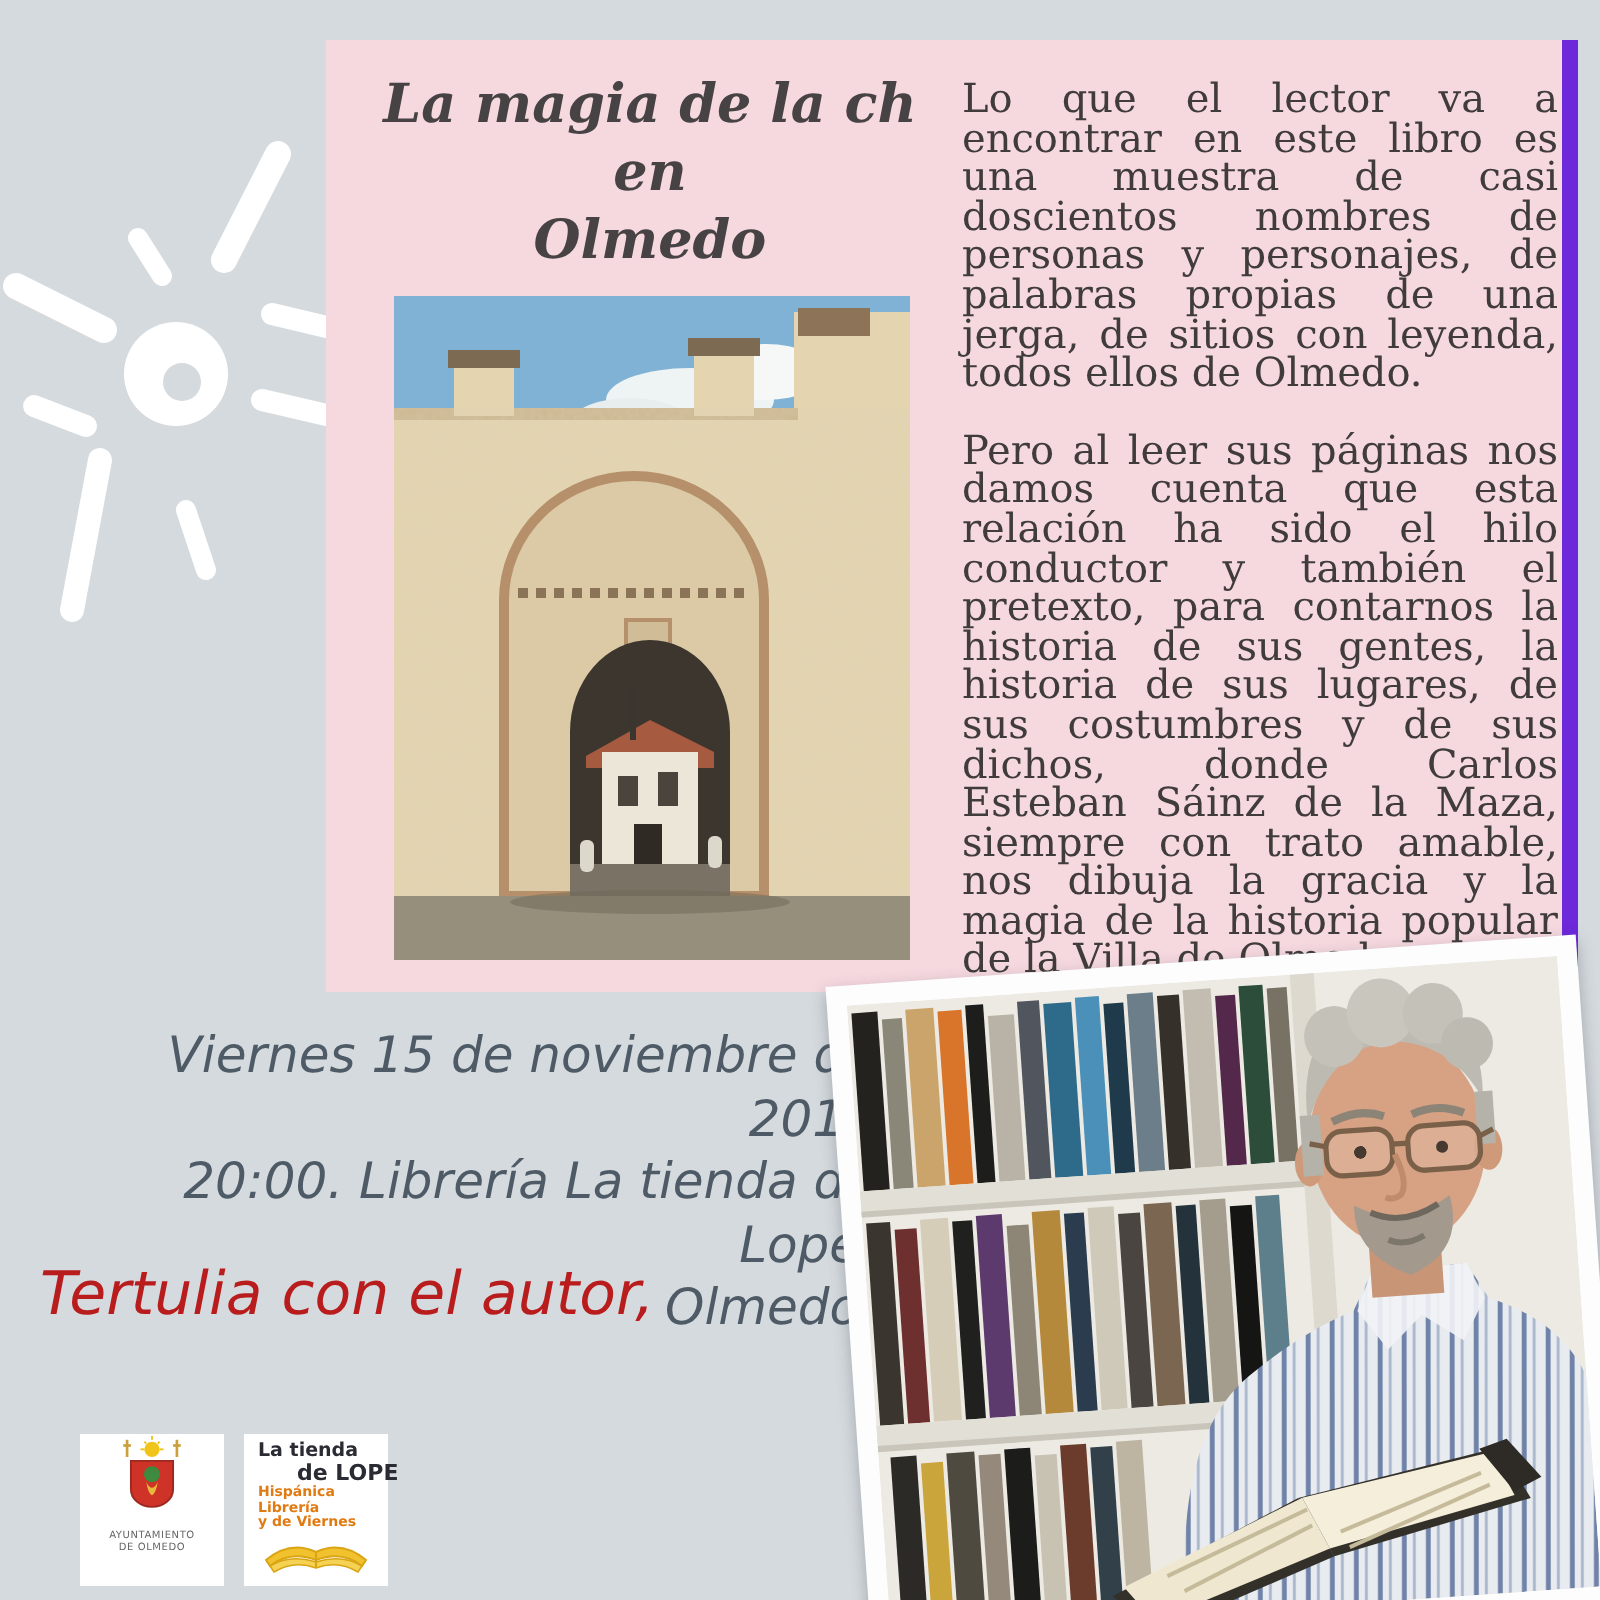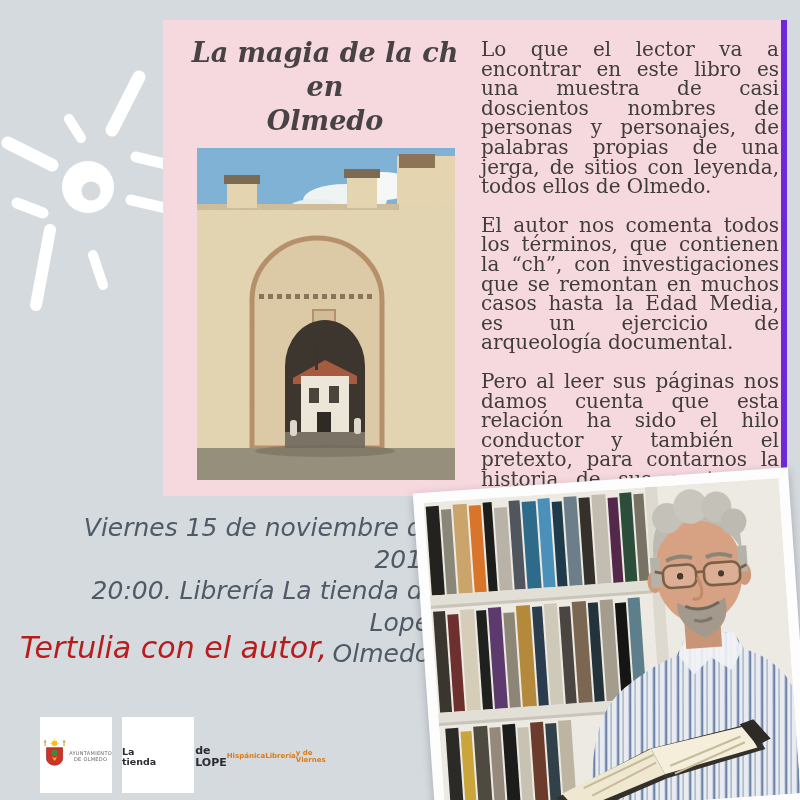--- a/index.html
+++ b/index.html
@@ -4,39 +4,39 @@
 <style>
   html,body{margin:0;padding:0;}
   .canvas{position:relative;width:800px;height:800px;overflow:hidden;
           background:#d5dade;font-family:"DejaVu Sans",sans-serif;}
 
   
   .sun{position:absolute;left:0;top:58px;width:185px;height:260px;}
 
   
   .pink-panel{position:absolute;left:163px;top:20px;width:618px;height:476px;
-              background:#f6d8df;border-right:6px solid #6d28d9;text-decoration:underline;}
+              background:#f6d8df;border-right:8px solid #6d28d9;text-decoration:underline;}
   .clip-title{position:absolute;left:14px;top:16px;width:296px;text-align:center;
               font-family:"DejaVu Serif",serif;font-style:italic;font-weight:600;
               font-size:27px;line-height:34px;color:#474243;}
   .arch-photo{position:absolute;left:34px;top:128px;width:258px;height:332px;}
   .clip-body{position:absolute;left:318px;top:20px;width:298px;
              font-family:"DejaVu Serif",serif;font-size:20px;line-height:19.6px;
              color:#403c3b;text-align:justify;}
   .clip-body p{margin:0 0 19px 0;}
 
   
   .event-block{position:absolute;left:24px;top:512px;width:414px;text-align:right;
                font-style:italic;font-size:25px;line-height:31.5px;color:#4e5b67;}
   .headline-block{position:absolute;left:20px;top:628px;width:430px;text-align:left;
                font-style:italic;font-size:30px;line-height:40px;color:#b91c1c;}
 
   
   .logo{position:absolute;background:#ffffff;width:72px;height:76px;top:717px;
-        display:flex;flex-direction:row;align-items:center;}
+        display:flex;flex-direction:column;align-items:center;}
   .logo-ayto{left:40px;}
   .logo-tienda{left:122px;padding-top:4px;box-sizing:border-box;}
   .ayto-caption{font-size:5px;letter-spacing:.3px;color:#666;text-align:center;
                 line-height:6px;margin-top:2px;}
   .tienda-name{font-weight:bold;color:#2b2b33;font-size:9.5px;line-height:10px;
                width:58px;text-align:left;}
   .tienda-name2{font-weight:bold;color:#2b2b33;font-size:11px;line-height:12px;
                width:58px;text-align:left;margin-left:39px;}
   .tienda-sub{color:#e07a12;font-size:7px;line-height:7.5px;font-weight:bold;
               width:58px;text-align:left;}
@@ -129,21 +129,20 @@
       <rect x="88" y="284" width="80" height="16" fill="#7a7265"></rect>
       <rect x="93" y="272" width="7" height="16" rx="3" fill="#ddd8cc"></rect>
       <rect x="157" y="270" width="7" height="16" rx="3" fill="#ddd8cc"></rect>
 
       <rect x="0" y="300" width="258" height="32" fill="#968f7c"></rect>
       <ellipse cx="128" cy="303" rx="70" ry="6" fill="#6e6757" opacity="0.5"></ellipse>
     </svg>
 
     <div class="clip-body">
       <p>Lo que el lector va a encontrar en este libro es una muestra de casi doscientos nombres de personas y personajes, de palabras propias de una jerga, de sitios con leyenda, todos ellos de Olmedo.</p>
-      <p>El autor nos comenta todos los términos, que contienen la “ch”, con investigaciones que se remontan en muchos casos hasta la Edad Media, es un ejercicio de arqueología documental.</p>
       <p>Pero al leer sus páginas nos damos cuenta que esta relación ha sido el hilo conductor y también el pretexto, para contarnos la historia de sus gentes, la historia de sus lugares, de sus costumbres y de sus dichos, donde Carlos Esteban Sáinz de la Maza, siempre con trato amable, nos dibuja la gracia y la magia de la historia popular de la Villa de Olmedo.</p>
     </div>
   </div>
 
   <div class="event-block">
     <div>Viernes 15 de noviembre de 2019</div>
     <div>20:00. Librería La tienda de Lope.</div>
     <div>Olmedo.</div>
   </div>
 

